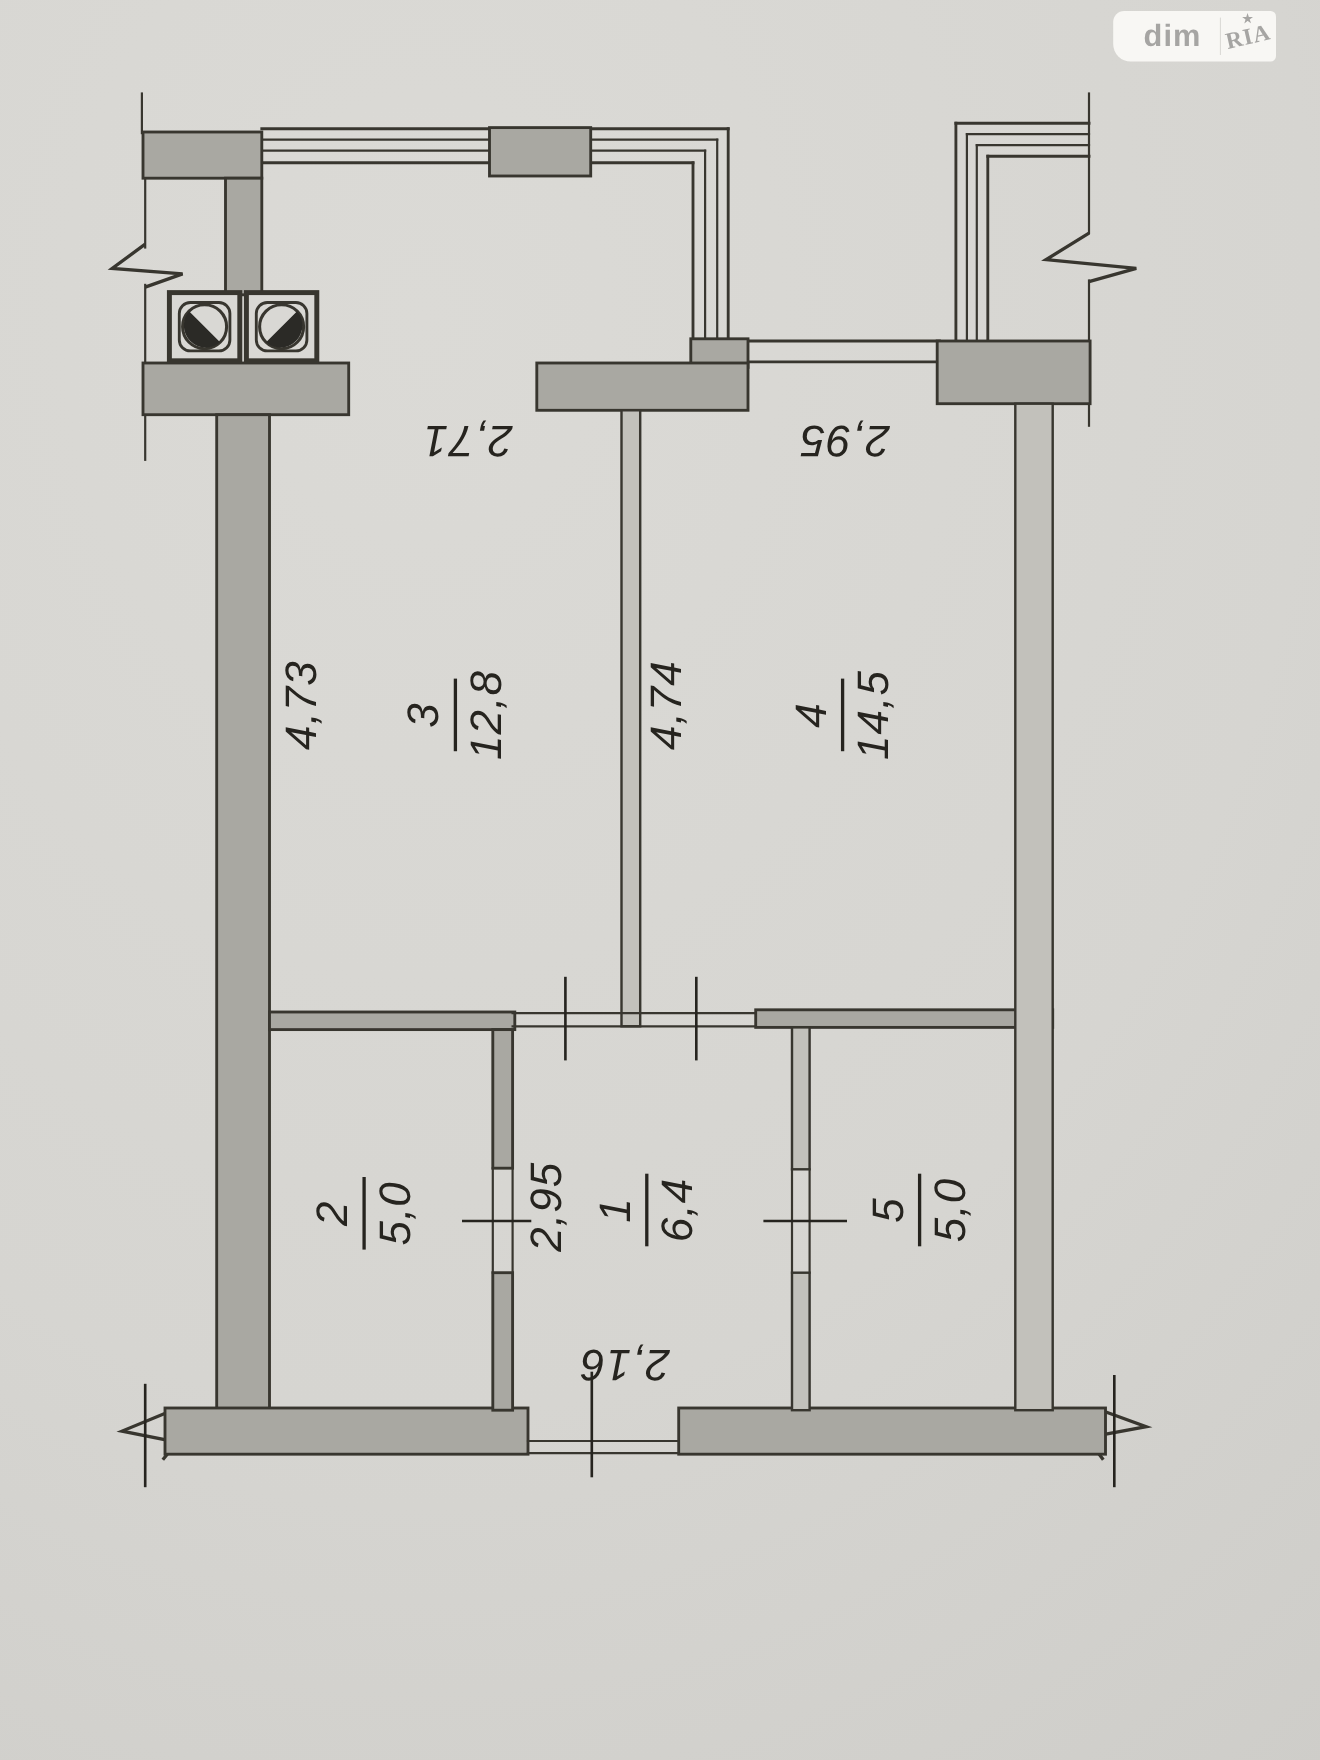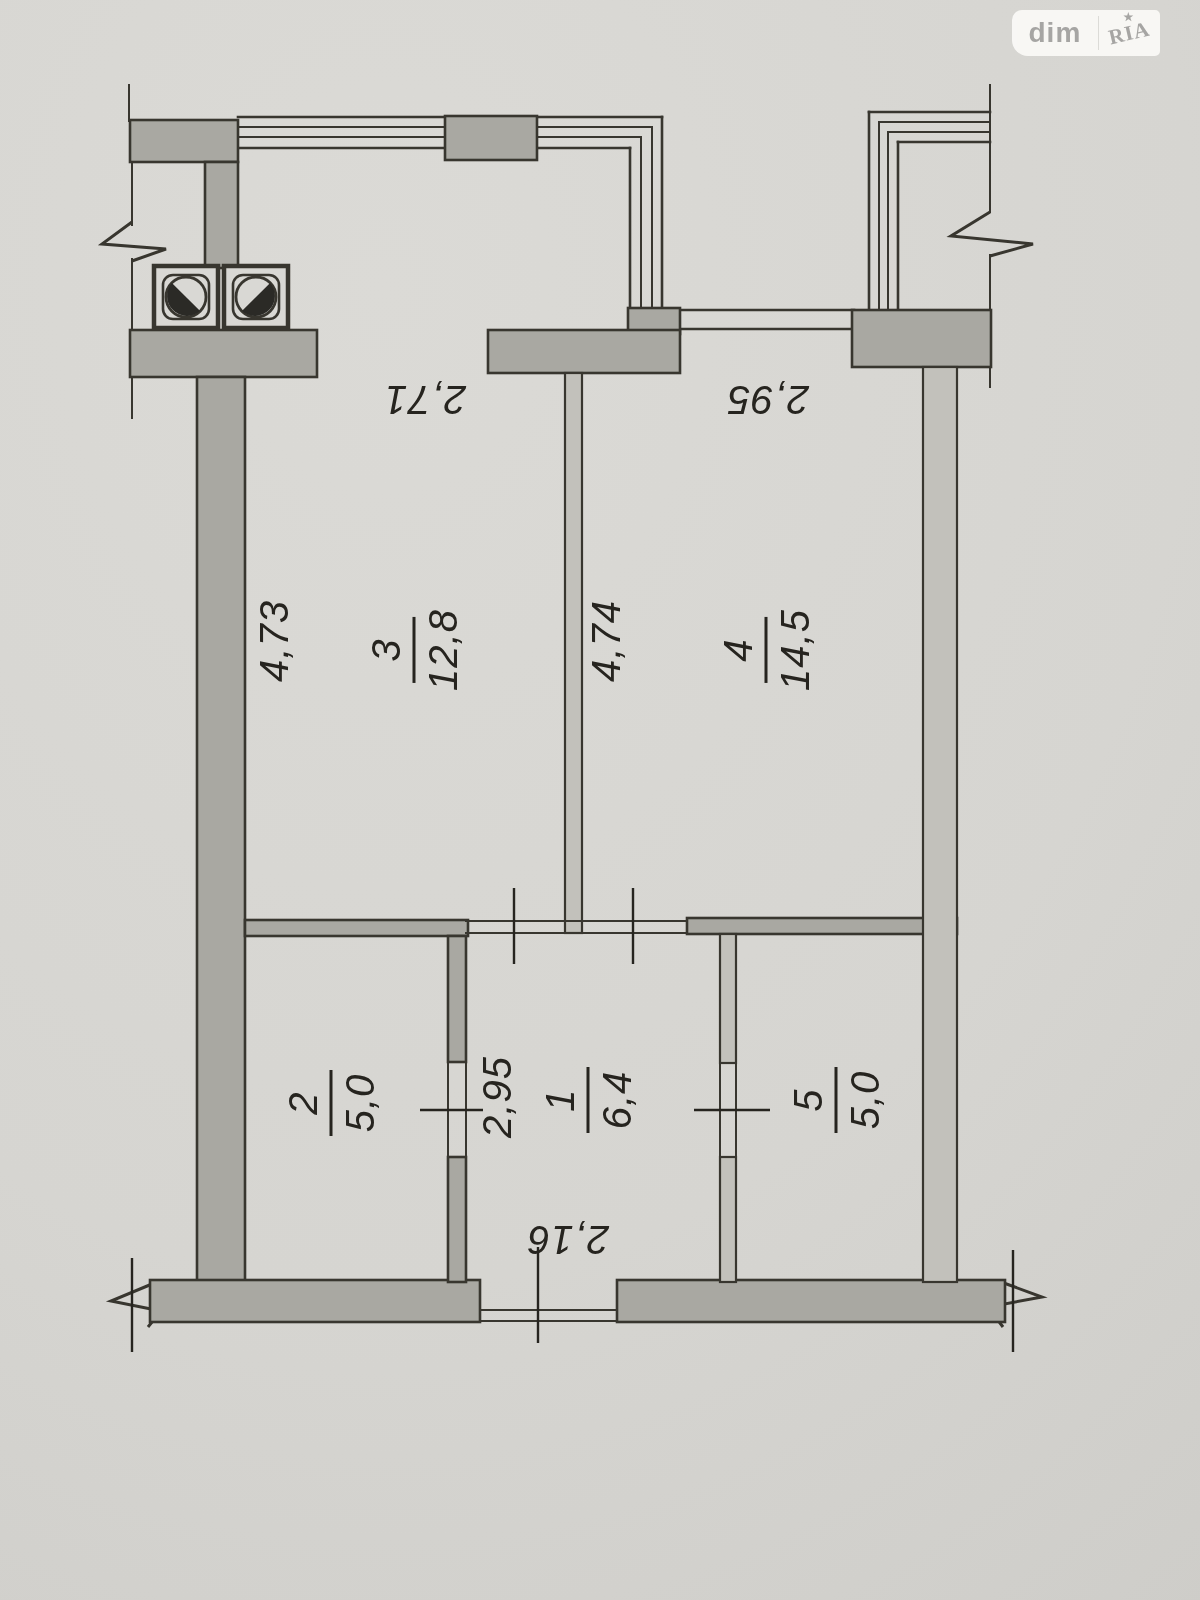--- a/index.html
+++ b/index.html
@@ -37,21 +37,21 @@
   .room-label{position:absolute;display:flex;flex-direction:column;align-items:center;gap:7px;
        color:var(--ink);font-style:italic;font-size:40px;line-height:1;letter-spacing:1px;
        transform:translate(-50%,-50%) rotate(-90deg);}
   .frac-line{width:66px;border-top:3.4px solid var(--ink);height:0;}
 
   
   .logo{position:absolute;left:1012px;top:10px;width:148px;height:46px;
         background:var(--logo-bg);border-radius:10px 5px 5px 16px;
         display:flex;align-items:center;opacity:.93;}
   .logo-dim{flex:0 0 58%;text-align:center;color:var(--logo-text);
-        font-size:28px;font-weight:bold;letter-spacing:1px;}
+        font-size:28px;font-weight:bold;letter-spacing:1px;margin-left:11px;}
   .logo-sep{width:1.5px;height:34px;background:#dddcd8;}
   .logo-ria{flex:1;position:relative;text-align:center;color:var(--logo-text);
         font-family:"Liberation Serif",serif;font-weight:bold;font-size:21px;
         transform:rotate(-13deg);letter-spacing:1px;}
   .logo-star{position:absolute;left:46%;top:-10px;font-size:11px;color:var(--logo-text);
         font-family:"Liberation Sans",sans-serif;transform:rotate(12deg);}
 </style>
 </head>
 <body>
 

